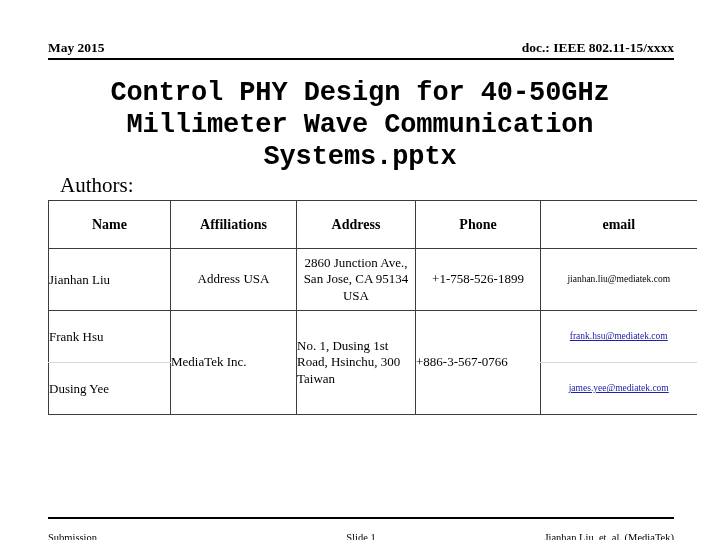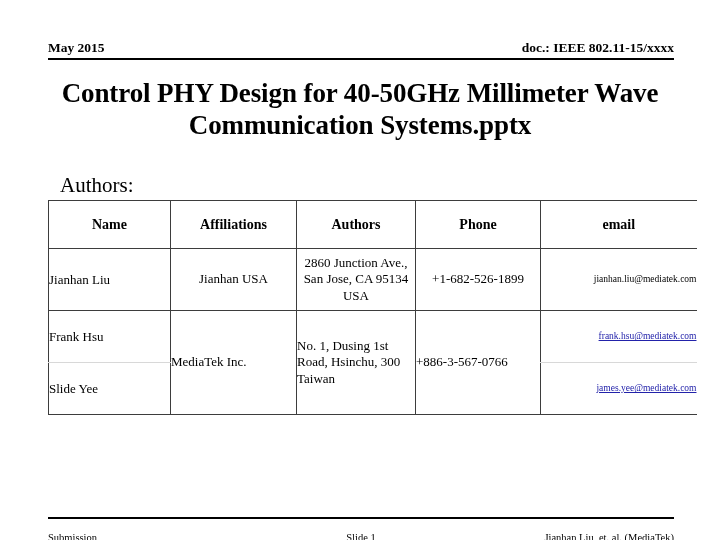--- a/index.html
+++ b/index.html
@@ -61,20 +61,21 @@
   .title {
     position: absolute;
     left: 52px;
     top: 66px;
     width: 616px;
     text-align: center;
     font-size: 27px;
     font-weight: bold;
     line-height: 1.18;
     letter-spacing: -0.1px;
+    font-family: Liberation Mono, monospace;
   }
 
   
   .authors-label {
     position: absolute;
     left: 60px;
     top: 163px;
     font-size: 21px;
     font-weight: normal;
     line-height: 1;
@@ -128,21 +129,21 @@
     font-size: 13px;
     padding-left: 8px;
     margin-top: 16px;
   }
   td.cell-affil, td.cell-addr, td.cell-phone {
     text-align: center;
     font-size: 13px;
     line-height: 1.25;
   }
   td.cell-email {
-    text-align: right;
+    text-align: center;
     font-size: 9.5px;
     padding-left: 8px;
     line-height: 1.3;
   }
 
   
   tr.row-split-top td.cell-name,
   tr.row-split-top td.cell-email {
     border-bottom: 1px solid #d8d8d8;
   }
@@ -232,49 +233,49 @@
         <col class="c-name">
           <col class="c-affil">
           <col class="c-addr">
           <col class="c-phone">
           <col class="c-email">
       </colgroup>
       <thead>
         <tr>
           <th class="col-name">Name</th>
           <th class="col-affil">Affiliations</th>
-          <th class="col-addr">Authors</th>
+          <th class="col-addr">Address</th>
           <th class="col-phone">Phone</th>
           <th class="col-email">email</th>
         </tr>
       </thead>
       <tbody>
 
         <tr>
           <td class="cell-name col-name">Jianhan Liu</td>
-          <td class="cell-affil col-affil">Jianhan USA</td>
+          <td class="cell-affil col-affil">Address USA</td>
           <td class="cell-addr col-addr">2860 Junction Ave., San Jose, CA 95134 USA</td>
-          <td class="cell-phone col-phone">+1-682-526-1899</td>
+          <td class="cell-phone col-phone">+1-758-526-1899</td>
           <td class="cell-email col-email">
             <span class="mailplain">jianhan.liu@mediatek.com</span>
           </td>
         </tr>
 
         <tr class="row-split-top">
           <td class="cell-name col-name">Frank Hsu</td>
           <td class="span-cell col-affil" rowspan="2">MediaTek Inc.</td>
           <td class="span-cell col-addr" rowspan="2">No. 1, Dusing 1st Road, Hsinchu, 300 Taiwan</td>
           <td class="span-cell col-phone" rowspan="2">+886-3-567-0766</td>
           <td class="cell-email col-email">
             <a class="maillink" href="#">frank.hsu@mediatek.com</a>
           </td>
         </tr>
 
         <tr class="row-split-bottom">
-          <td class="cell-name col-name">Slide Yee</td>
+          <td class="cell-name col-name">Dusing Yee</td>
           <td class="cell-email col-email">
             <a class="maillink" href="#">james.yee@mediatek.com</a>
           </td>
         </tr>
       </tbody>
     </table>
   </div>
 
   <div class="footer-rule"></div>
   <div class="footer">

